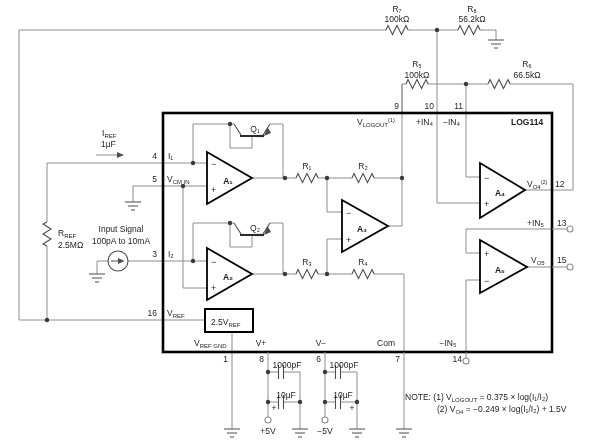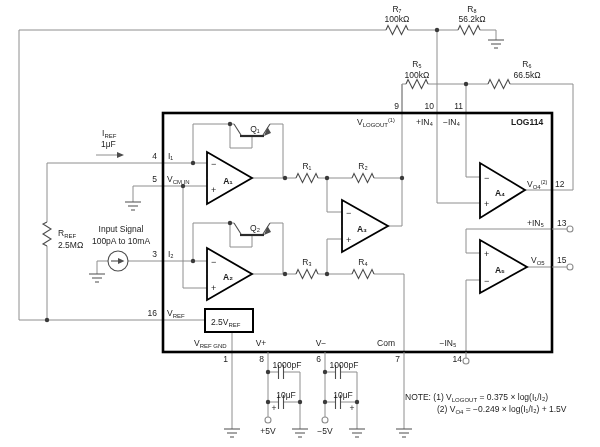--- a/index.html
+++ b/index.html
@@ -1,16 +1,16 @@
 <!DOCTYPE html>
 <html><head>
 <meta charset="utf-8">
 <style>
   html,body{margin:0;padding:0;background:#fff;}
-  .stage{position:relative;width:600px;height:447px;background:#fff;overflow:hidden;}
+  .stage{position:relative;width:600px;height:447px;background:#fff;overflow:hidden;border-radius:12px;}
   svg{display:block;}
   .wire{stroke:#8e8e8e;stroke-width:1;fill:none;}
   .comp{stroke:#4d4d4d;stroke-width:1.1;fill:none;}
   .bar{stroke:#2b2b2b;stroke-width:2.2;fill:none;}
   .tri{stroke:#000;stroke-width:1.8;fill:#fff;}
   .icbox{stroke:#000;stroke-width:2.6;fill:none;}
   .refbox{stroke:#000;stroke-width:2;fill:#fff;}
   .dot{fill:#3a3a3a;stroke:none;}
   .term{fill:#fff;stroke:#8e8e8e;stroke-width:1.1;}
   .ah{fill:#4d4d4d;stroke:none;}

